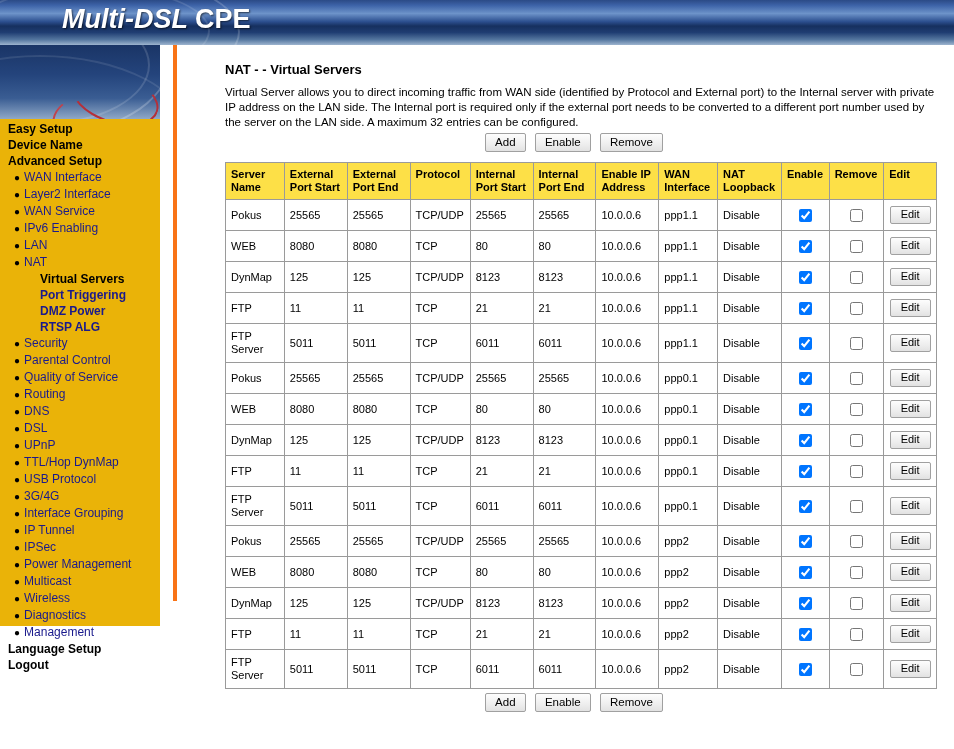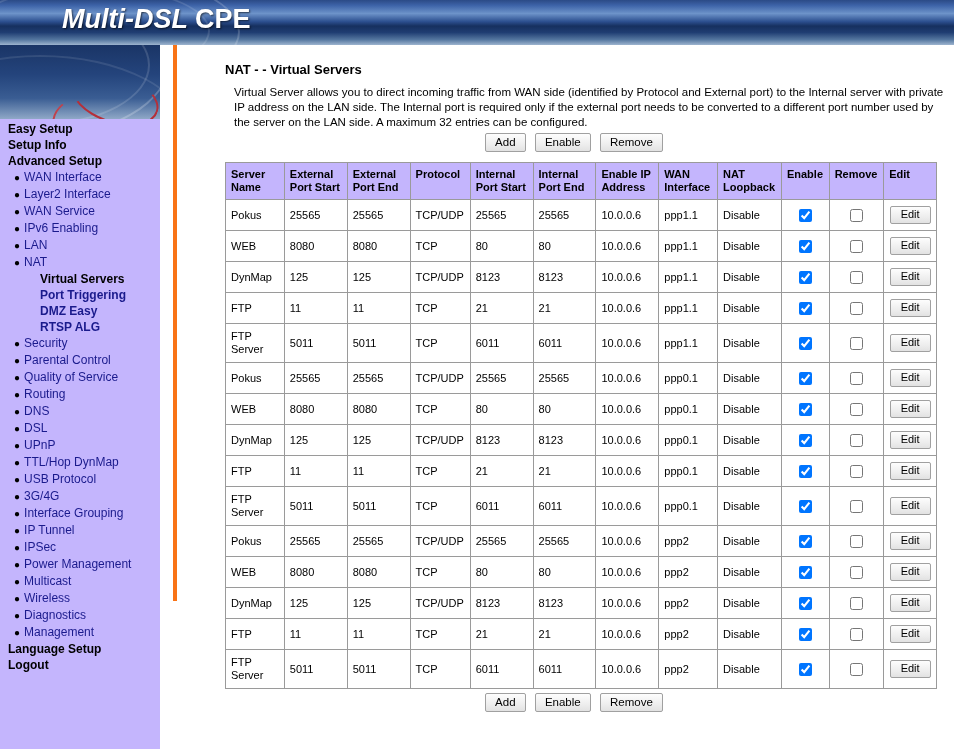--- a/index.html
+++ b/index.html
@@ -64,22 +64,22 @@
   .banner-title .thin {
     font-style: normal;
     font-weight: bold;
   }
 
   
   .leftpanel {
     position: absolute;
     top: 45px; left: 0;
     width: 160px;
-    height: 704px;
-    background: #c4b5fd;
+    height: 581px;
+    background: #eab308;
   }
   .leftpanel-art {
     position: absolute;
     top: 0; left: 0;
     width: 160px; height: 74px;
     background: linear-gradient(to bottom, #1a3566 0%, #24447c 40%, #3a5d93 72%, #8fa8c7 100%);
     overflow: hidden;
   }
   .leftpanel-art .arc {
     position: absolute;
@@ -162,21 +162,20 @@
     font-weight: bold;
     color: #000000;
   }
   .page-desc {
     position: absolute;
     left: 48px; top: 40px;
     width: 710px;
     font-size: 11.5px;
     line-height: 15px;
     color: #000000;
-    margin-left: 9px;
   }
 
   .btnrow {
     position: absolute;
     left: 0; width: 794px;
     text-align: center;
   }
   .btnrow.top { top: 88px; }
   .btnrow.bottom { top: 648px; }
 
@@ -198,21 +197,21 @@
   table.vs {
     position: absolute;
     left: 48px;
     top: 117px;
     border-collapse: collapse;
     width: 712px;
     background: #ffffff;
   }
   table.vs th {
     border: 1px solid #9a9a9a;
-    background: #c4b5fd;
+    background: #fde047;
     font-size: 11px;
     font-weight: bold;
     text-align: left;
     padding: 5px 5px;
     vertical-align: top;
     line-height: 13px;
   }
   table.vs td {
     border: 1px solid #9a9a9a;
     font-size: 11px;
@@ -257,31 +256,31 @@
   <div class="leftpanel">
     <div class="leftpanel-art">
       <div class="arc a1"></div>
       <div class="arc a2"></div>
       <div class="arc a3"></div>
       <div class="red1"></div>
       <div class="red2"></div>
     </div>
     <div class="menu" id="menu">
         <div class="menu-item menu-top"><span>Easy Setup</span></div>
-        <div class="menu-item menu-top"><span>Setup Info</span></div>
+        <div class="menu-item menu-top"><span>Device Name</span></div>
         <div class="menu-item menu-top"><span>Advanced Setup</span></div>
         <div class="menu-item menu-l1"><span class="bullet">●</span><span>WAN Interface</span></div>
         <div class="menu-item menu-l1"><span class="bullet">●</span><span>Layer2 Interface</span></div>
         <div class="menu-item menu-l1"><span class="bullet">●</span><span>WAN Service</span></div>
         <div class="menu-item menu-l1"><span class="bullet">●</span><span>IPv6 Enabling</span></div>
         <div class="menu-item menu-l1"><span class="bullet">●</span><span>LAN</span></div>
         <div class="menu-item menu-l1"><span class="bullet">●</span><span>NAT</span></div>
         <div class="menu-item menu-l2 sel"><span>Virtual Servers</span></div>
         <div class="menu-item menu-l2"><span>Port Triggering</span></div>
-        <div class="menu-item menu-l2"><span>DMZ Easy</span></div>
+        <div class="menu-item menu-l2"><span>DMZ Power</span></div>
         <div class="menu-item menu-l2"><span>RTSP ALG</span></div>
         <div class="menu-item menu-l1"><span class="bullet">●</span><span>Security</span></div>
         <div class="menu-item menu-l1"><span class="bullet">●</span><span>Parental Control</span></div>
         <div class="menu-item menu-l1"><span class="bullet">●</span><span>Quality of Service</span></div>
         <div class="menu-item menu-l1"><span class="bullet">●</span><span>Routing</span></div>
         <div class="menu-item menu-l1"><span class="bullet">●</span><span>DNS</span></div>
         <div class="menu-item menu-l1"><span class="bullet">●</span><span>DSL</span></div>
         <div class="menu-item menu-l1"><span class="bullet">●</span><span>UPnP</span></div>
         <div class="menu-item menu-l1"><span class="bullet">●</span><span>TTL/Hop DynMap</span></div>
         <div class="menu-item menu-l1"><span class="bullet">●</span><span>USB Protocol</span></div>

